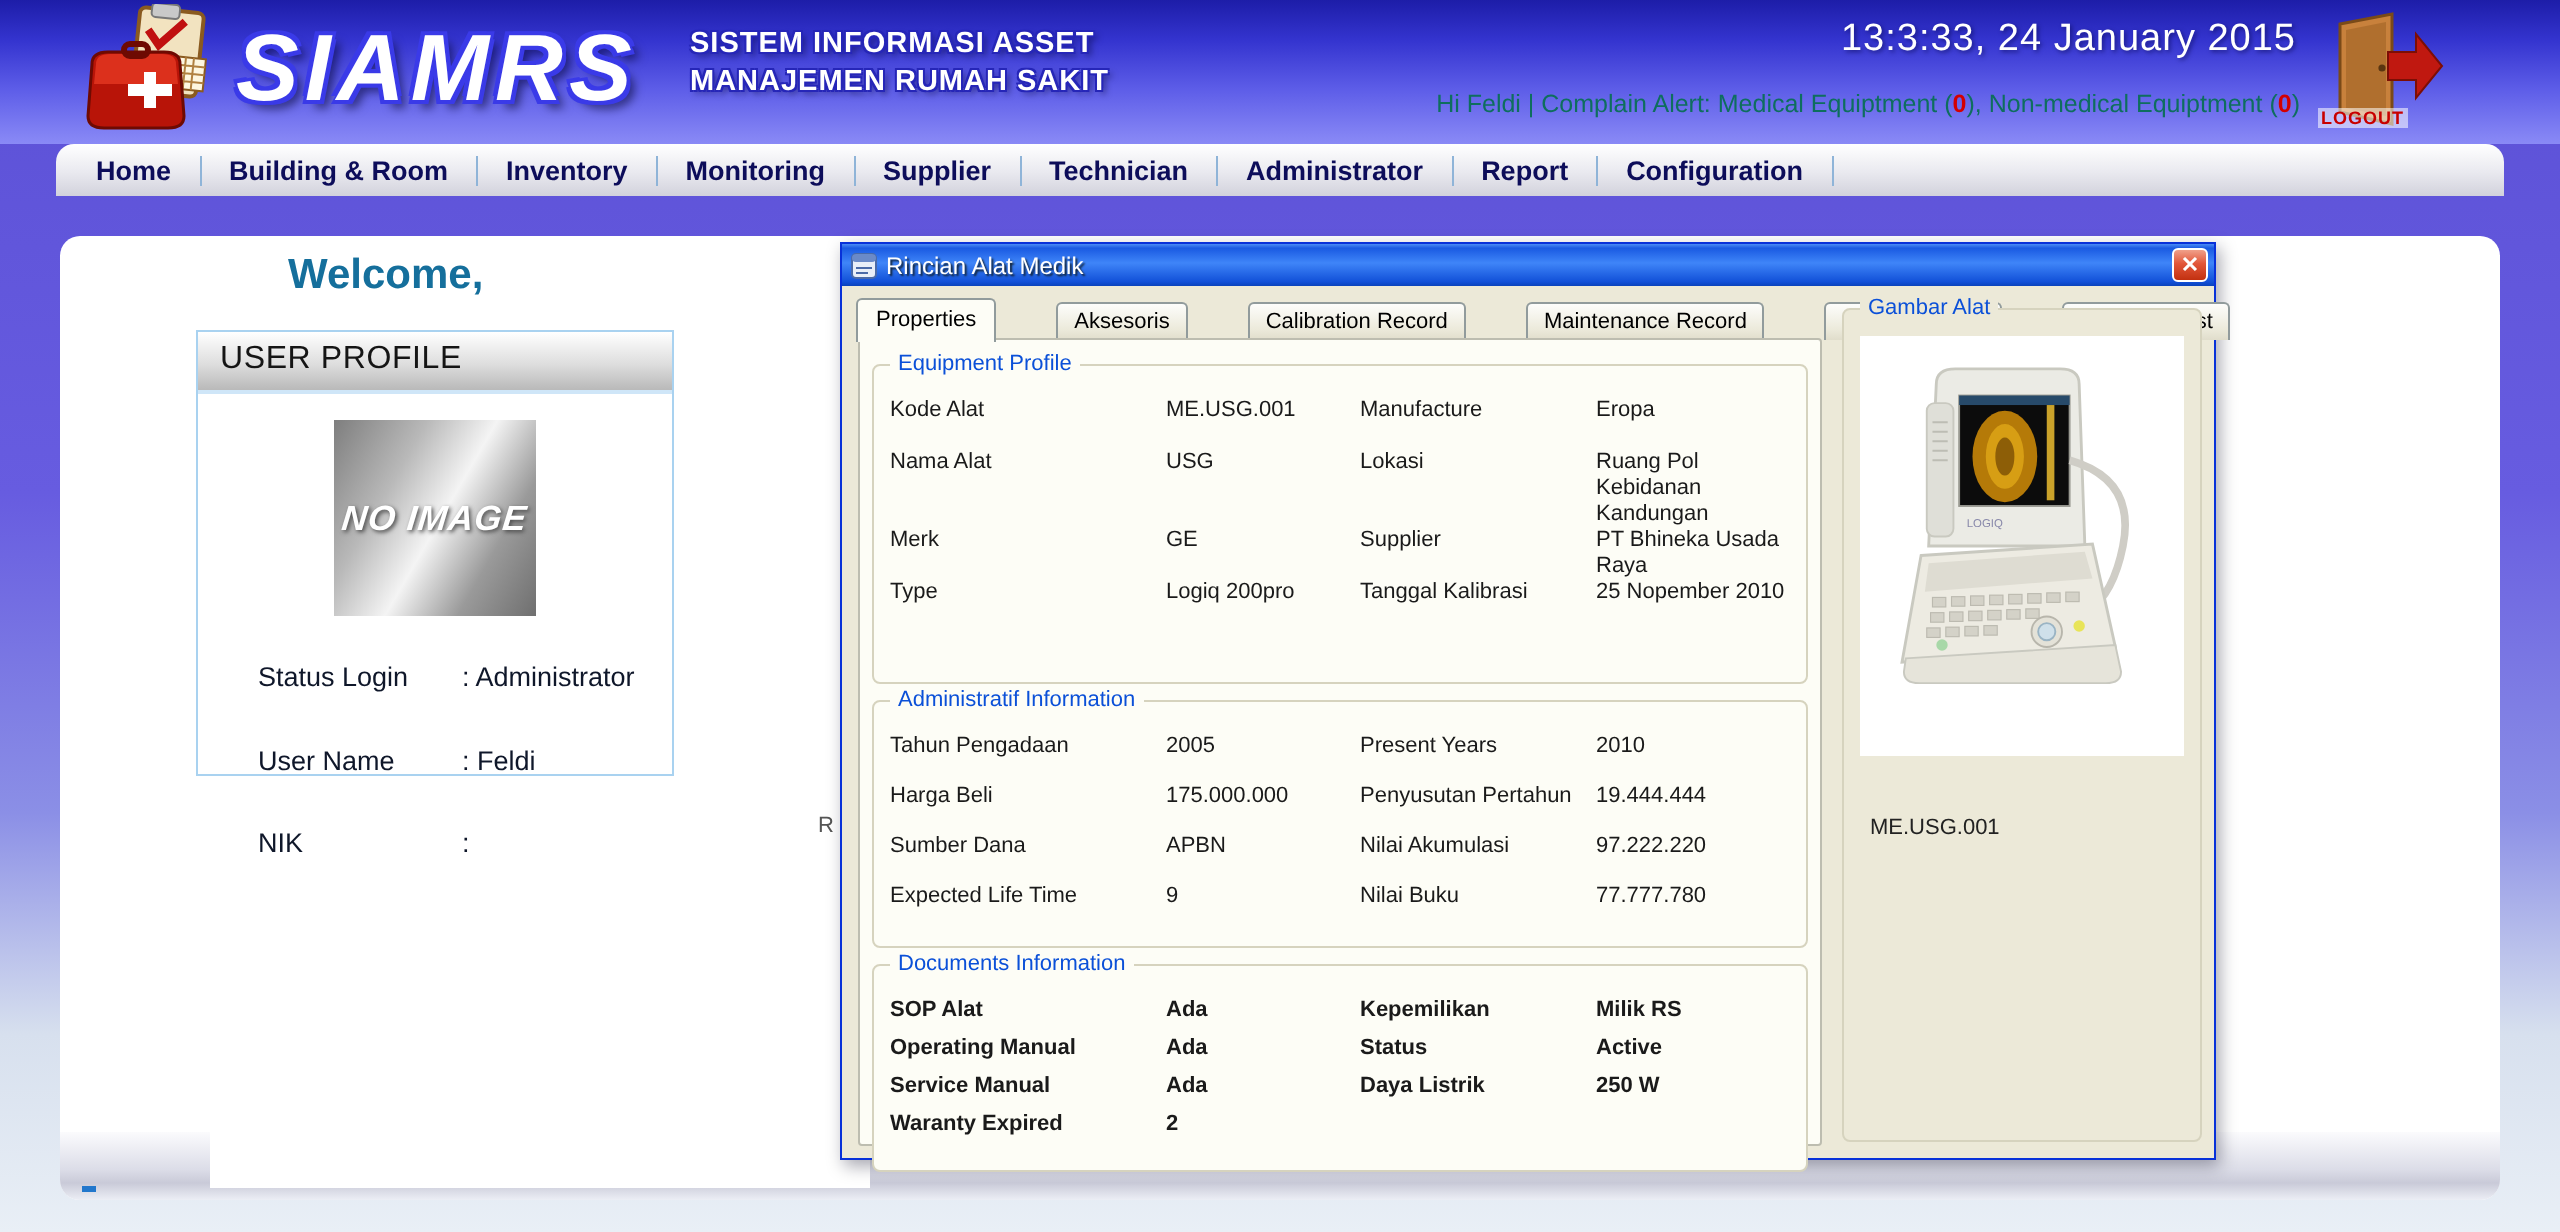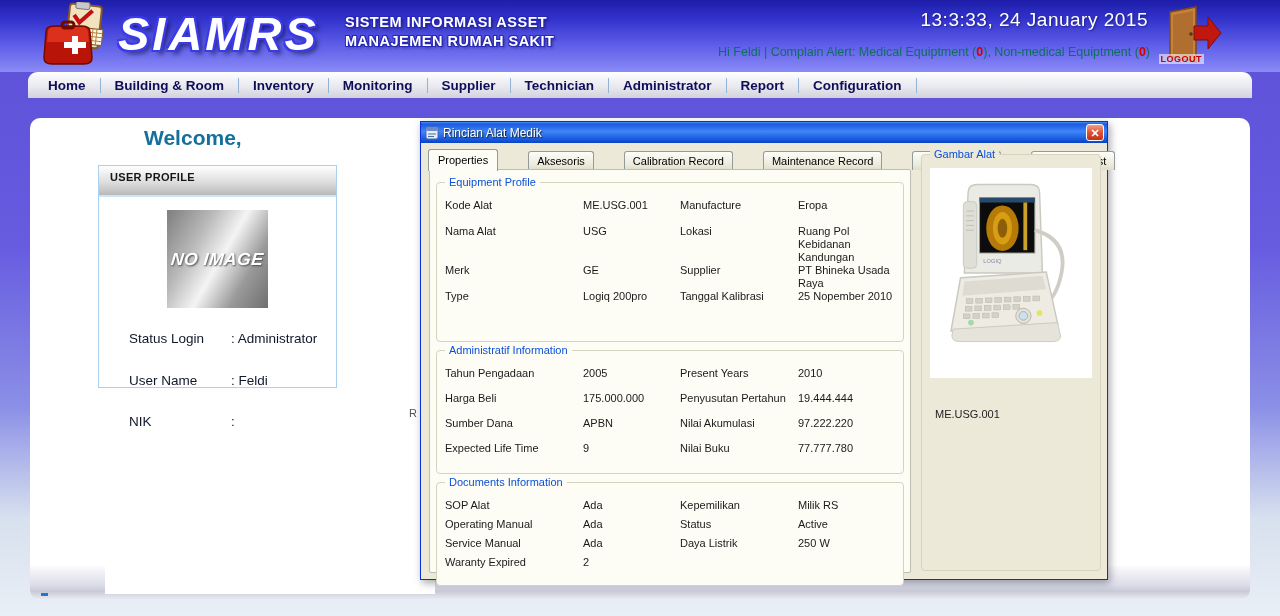--- a/index.html
+++ b/index.html
@@ -32,21 +32,21 @@
     border-radius:9px 9px 0 0;display:flex;align-items:center;padding-left:6px;box-sizing:border-box;}
   .nav-item{padding:0 14px;font-size:13.5px;font-weight:bold;color:#0d0d5a;line-height:15px;
     border-right:1px solid #8fb4d8;cursor:pointer;white-space:nowrap;}
   
   .content{position:absolute;left:30px;top:118px;width:1220px;height:482px;background:#ffffff;
     border-radius:10px;}
   .welcome{position:absolute;left:66px;top:8px;font-size:21px;font-weight:bold;color:#156f9c;margin-left:48px;}
   .profile{position:absolute;left:68px;top:47px;width:237px;height:221px;background:#fff;
     border:1px solid #a9d2f0;}
   .profile-hd{height:24px;background:linear-gradient(180deg,#ffffff 0%,#dedede 55%,#b9b9b9 100%);
-    border-bottom:2px solid #cfe6f8;font-size:11px;font-weight:bold;color:#151515;
+    border-bottom:2px solid #cfe6f8;font-size:16px;font-weight:normal;color:#151515;
     padding:5px 0 0 11px;box-sizing:content-box;letter-spacing:.3px;}
   .noimg{width:101px;height:98px;margin:13px auto 0 auto;
     background:linear-gradient(120deg,#7e7e7e 0%,#b9b9b9 30%,#f4f4f4 52%,#9a9a9a 75%,#6f6f6f 100%);
     display:flex;align-items:center;justify-content:center;}
   .noimg span{color:#fff;font-weight:bold;font-style:italic;font-size:17.5px;letter-spacing:.5px;
     text-shadow:1px 1px 2px #4a4a4a;transform:skewX(-6deg);}
   .profile-rows{margin:14px 0 0 30px;}
   .profile-row{font-size:13.5px;color:#0f172a;line-height:20.5px;margin-top:21px;}
   .profile-row .pl{display:inline-block;width:102px;}
   .bg-artifact{position:absolute;left:379px;top:289px;font-size:11px;color:#555;}
@@ -75,21 +75,21 @@
   .fs{position:relative;margin:8px 6px 0 6px;border:1px solid #d6d3be;border-radius:4px;
     padding:16px 8px 4px 8px;box-sizing:border-box;background:#fdfdf6;}
   .fs-legend{position:absolute;left:8px;top:-7px;background:#fdfdf6;padding:0 4px;
     font-size:11px;color:#0b50d8;}
   .fs:nth-of-type(1){height:160px;}
   .fs:nth-of-type(2){height:124px;}
   .fs:nth-of-type(3){height:104px;}
   .frow{display:grid;grid-template-columns:138px 97px 118px auto;min-height:26px;
     font-size:11px;color:#1a1a1a;align-items:start;line-height:13px;}
   .fs:nth-of-type(2) .frow{min-height:25px;}
-  .fs:nth-of-type(3) .frow{min-height:19px;}
+  .fs:nth-of-type(3) .frow{min-height:19px;font-weight:bold;}
   .img-fs{position:absolute;left:500px;top:32px;width:180px;height:417px;border:1px solid #d6d3be;
     border-radius:4px;box-sizing:border-box;background:#ece9d8;}
   .img-box{width:162px;height:210px;margin:13px auto 0 auto;background:#fff;display:flex;
     align-items:center;justify-content:center;}
   .img-caption{margin:30px 0 0 13px;font-size:11px;color:#222;}
 </style>
 </head>
 <body>
 
 <div class="hdr">

